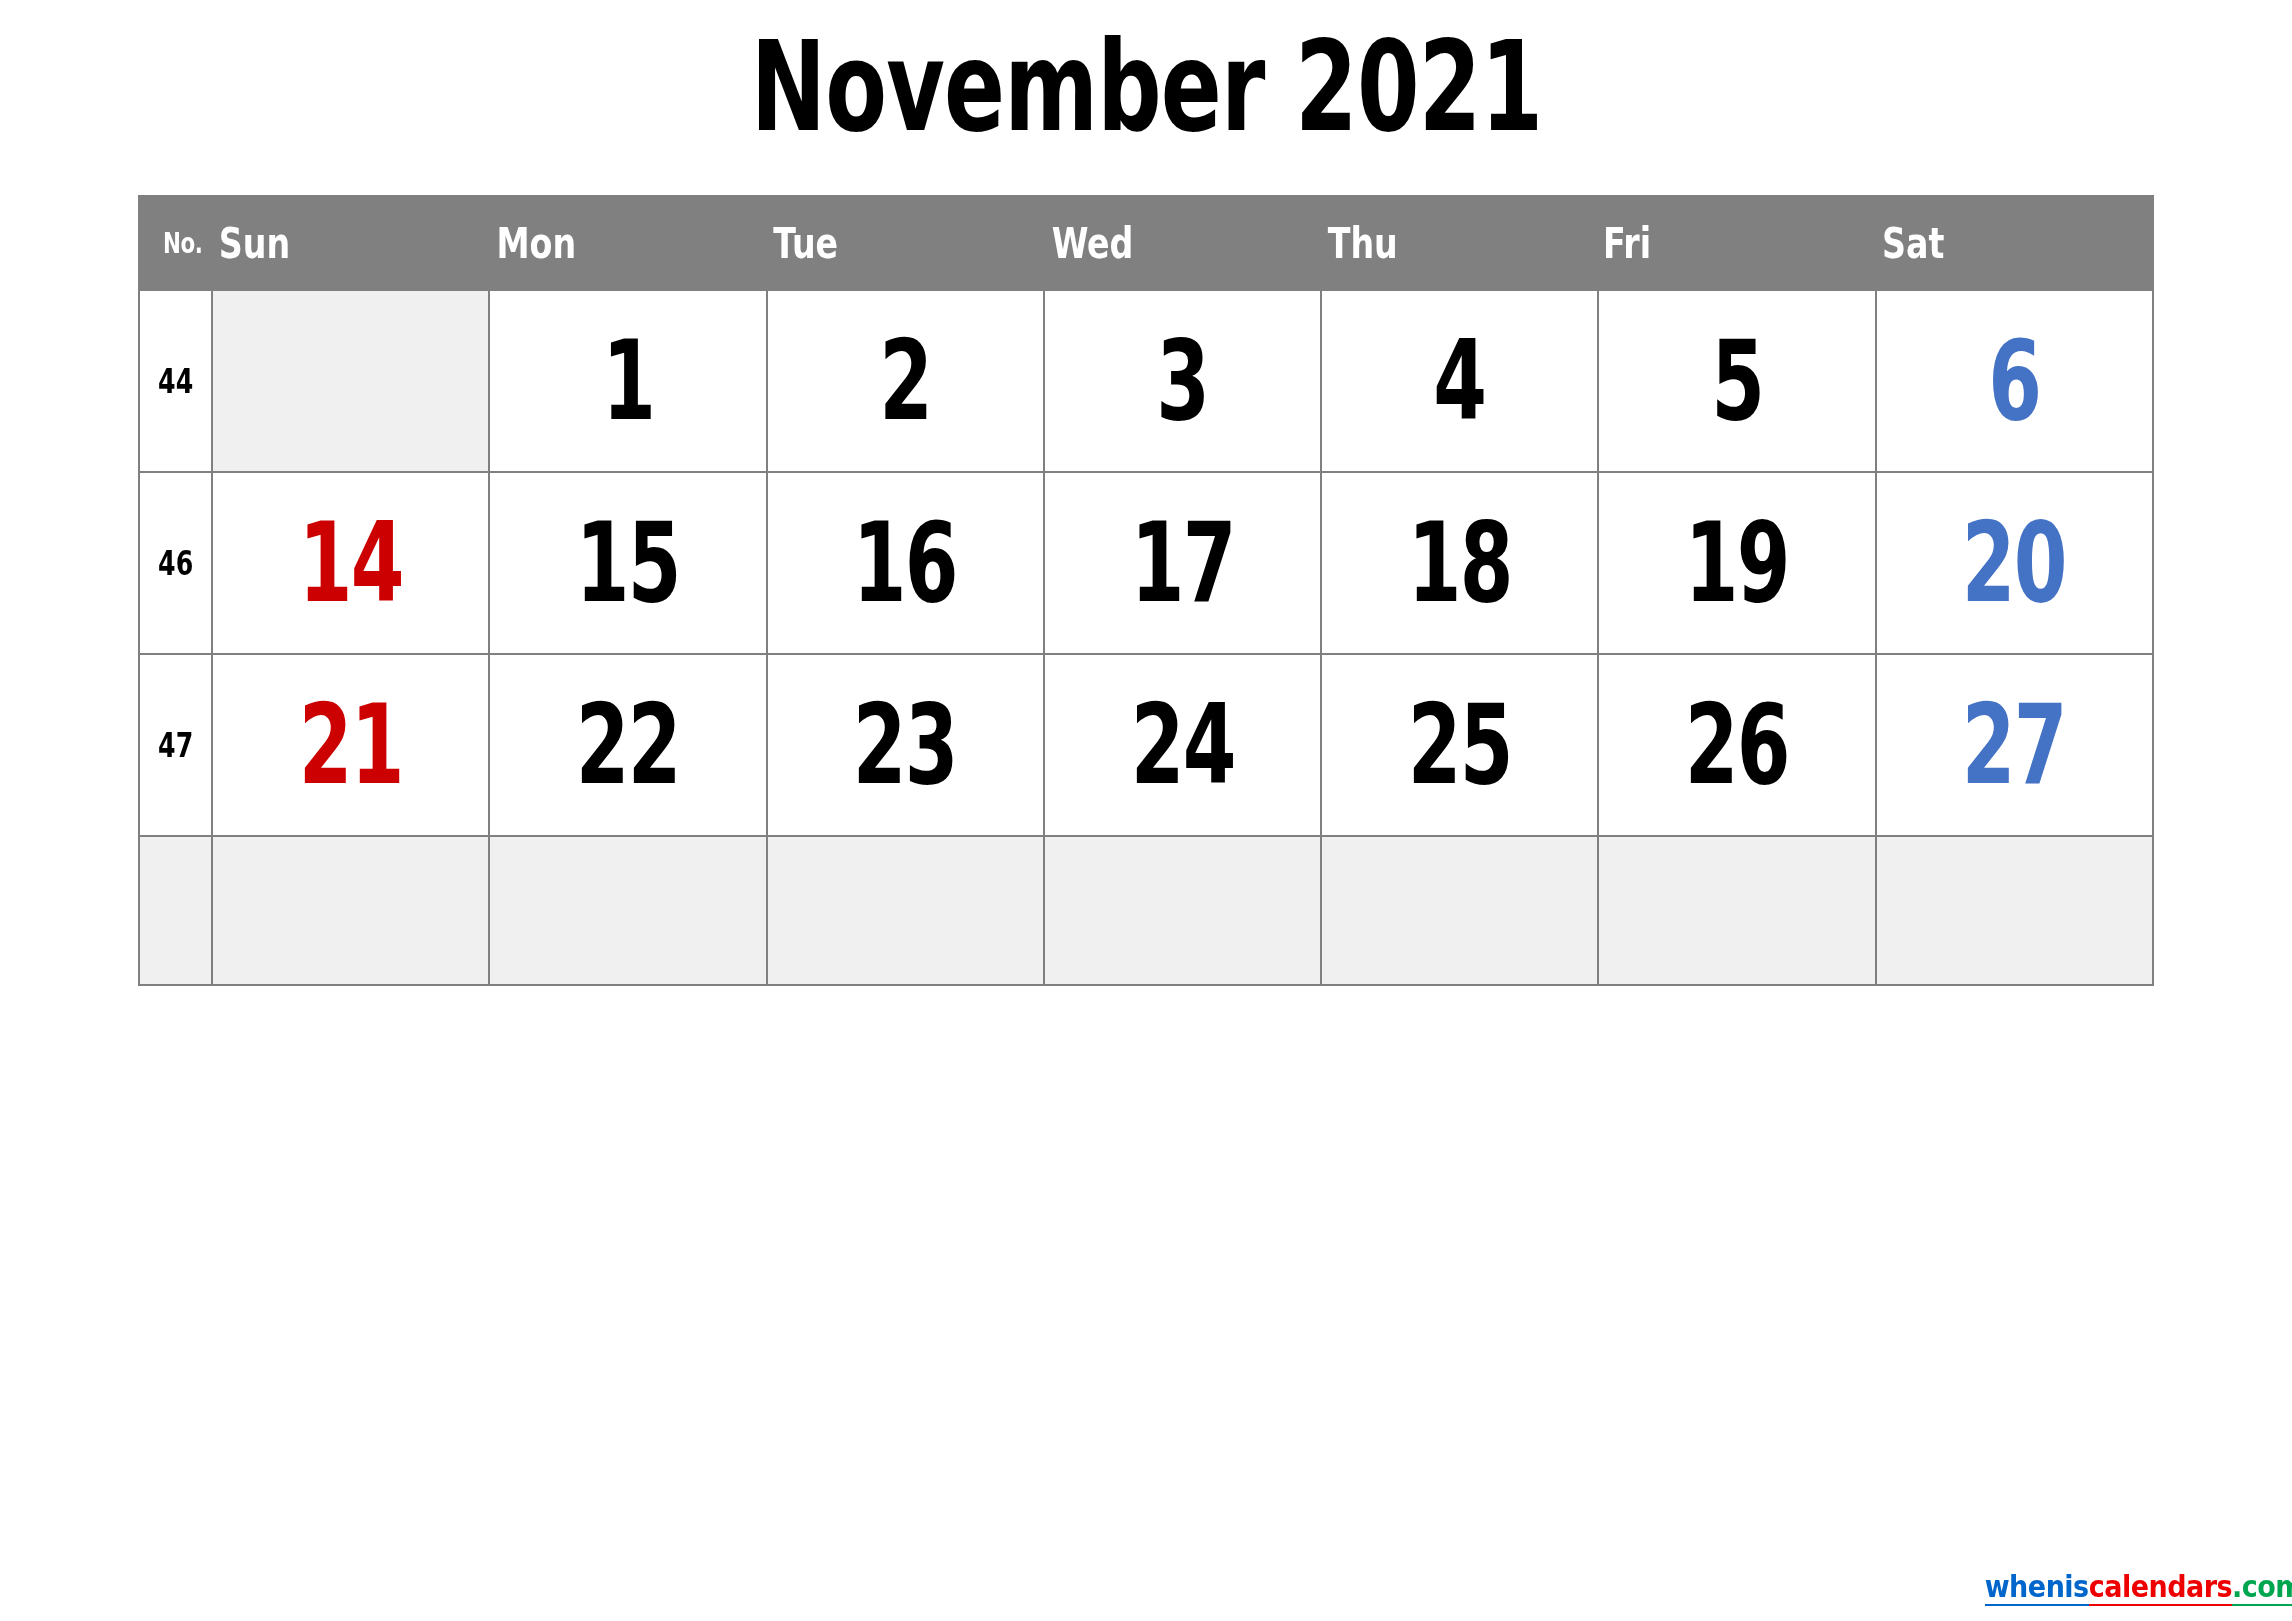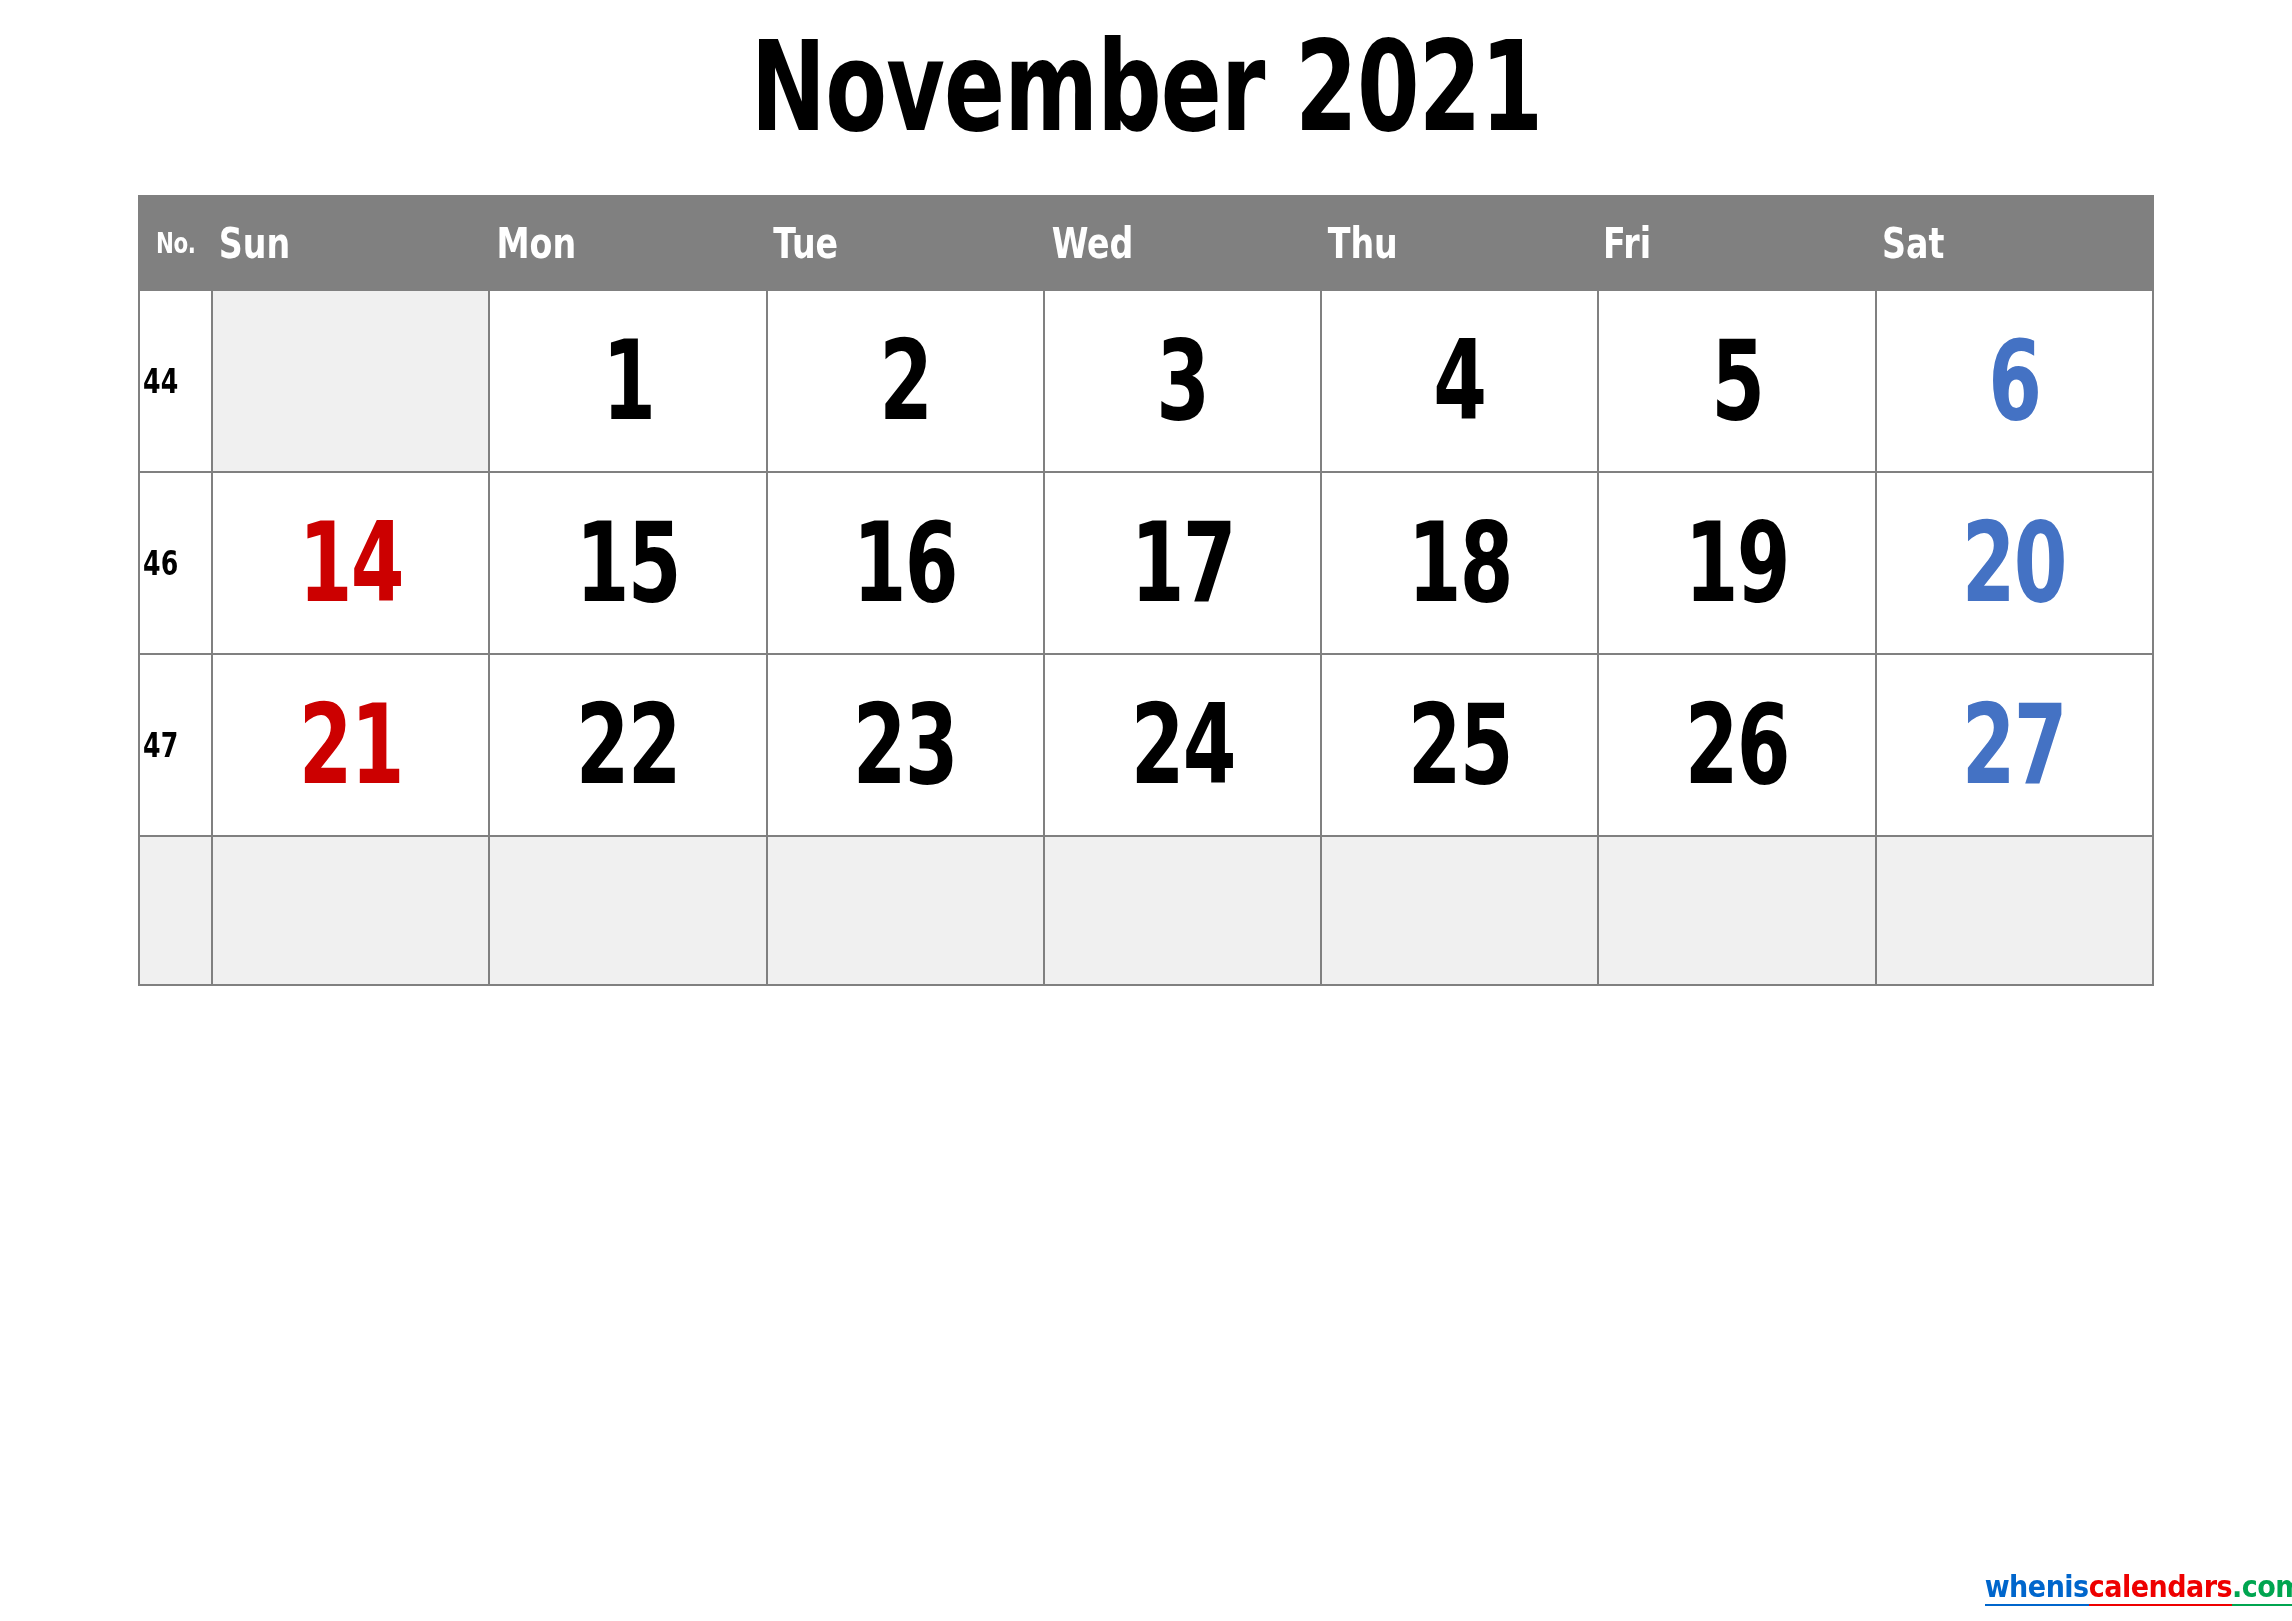--- a/index.html
+++ b/index.html
@@ -68,39 +68,39 @@
   thead th {
     background: #808080;
     color: #ffffff;
     border-color: #808080;
     font-family: "Liberation Sans Narrow", "DejaVu Sans Condensed", "Liberation Sans", sans-serif;
     font-weight: 700;
     vertical-align: middle;
   }
   thead th.hd-no {
     font-size: 29px;
-    text-align: left;
+    text-align: right;
     padding-left: 15.7px;
     letter-spacing: -0.5px;
   }
   thead th.hd-no > span { display: inline-block; transform: scaleX(0.82); transform-origin: left center; }
   thead th.hd-day {
     font-size: 43px;
     text-align: left;
     letter-spacing: 0px;
   }
   thead th.hd-day > span { display: inline-block; transform: scaleX(0.86); }
 
   
   tbody tr.week { height: 182px; }
   tbody tr.filler { height: 149px; }
 
   td.wk {
     background: #ffffff;
-    text-align: left;
+    text-align: center;
     vertical-align: middle;
     font-family: "Liberation Sans Narrow", "DejaVu Sans Condensed", "Liberation Sans", sans-serif;
     font-weight: 700;
     font-size: 33px;
     color: #000000;
   }
   td.wk > span { display: inline-block; transform: scaleX(0.85); }
 
   td.day {
     background: #ffffff;

